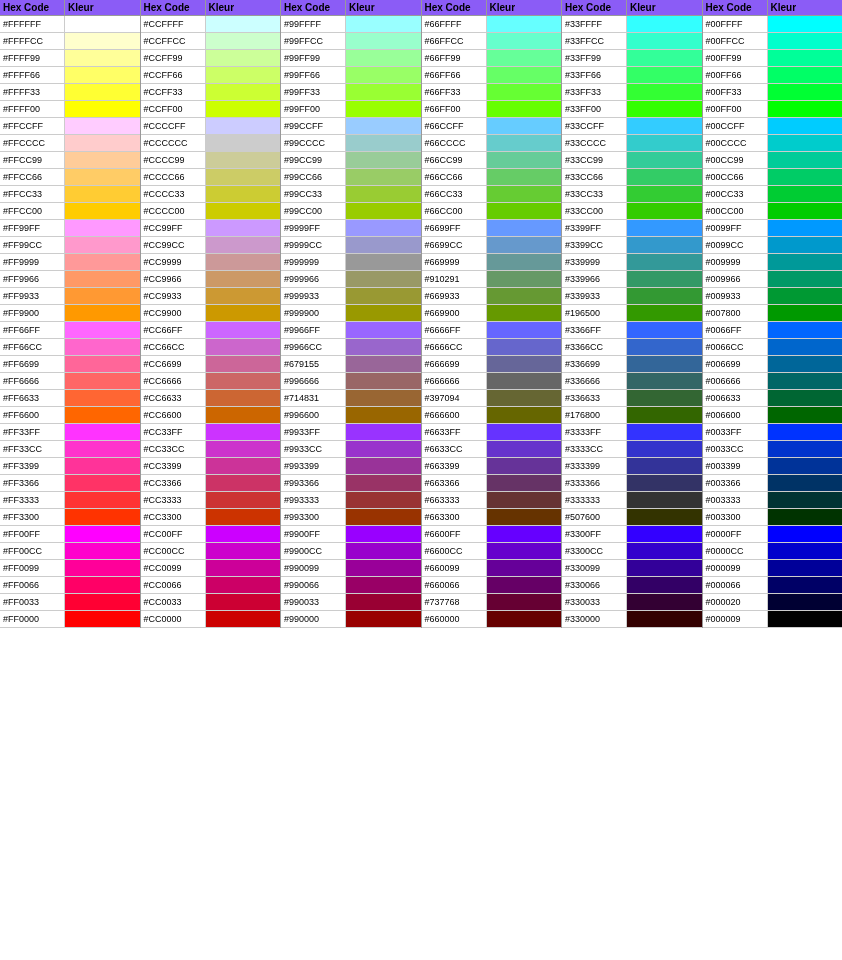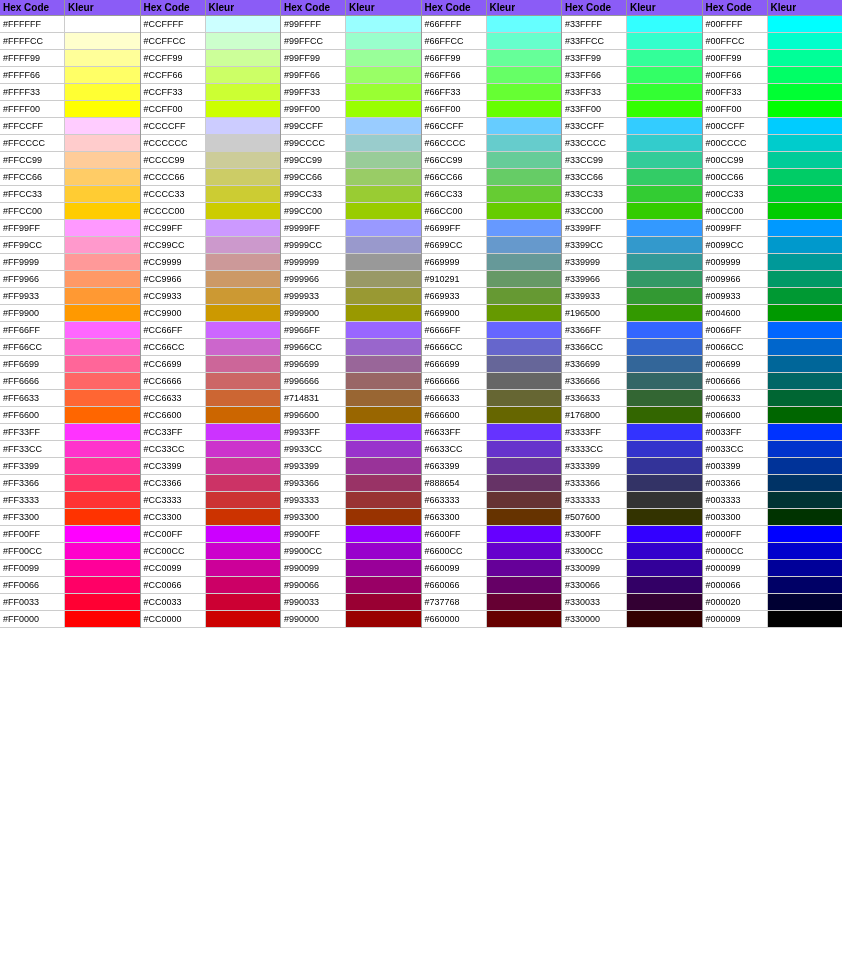--- a/index.html
+++ b/index.html
@@ -397,21 +397,21 @@
       </div>
       <div class="color-row">
         <div class="hex-code">#9966FF</div>
         <div class="color-swatch" style="background-color: rgb(153, 102, 255);"></div>
       </div>
       <div class="color-row">
         <div class="hex-code">#9966CC</div>
         <div class="color-swatch" style="background-color: rgb(153, 102, 204);"></div>
       </div>
       <div class="color-row">
-        <div class="hex-code">#996699</div>
+        <div class="hex-code">#679155</div>
         <div class="color-swatch" style="background-color: rgb(153, 102, 153);"></div>
       </div>
       <div class="color-row">
         <div class="hex-code">#996666</div>
         <div class="color-swatch" style="background-color: rgb(153, 102, 102);"></div>
       </div>
       <div class="color-row">
         <div class="hex-code">#714831</div>
         <div class="color-swatch" style="background-color: rgb(153, 102, 51);"></div>
       </div>
@@ -555,41 +555,41 @@
       </div>
       <div class="color-row">
         <div class="hex-code">#666699</div>
         <div class="color-swatch" style="background-color: rgb(102, 102, 153);"></div>
       </div>
       <div class="color-row">
         <div class="hex-code">#666666</div>
         <div class="color-swatch" style="background-color: rgb(102, 102, 102);"></div>
       </div>
       <div class="color-row">
-        <div class="hex-code">#666633</div>
+        <div class="hex-code">#397094</div>
         <div class="color-swatch" style="background-color: rgb(102, 102, 51);"></div>
       </div>
       <div class="color-row">
         <div class="hex-code">#666600</div>
         <div class="color-swatch" style="background-color: rgb(102, 102, 0);"></div>
       </div>
       <div class="color-row">
         <div class="hex-code">#6633FF</div>
         <div class="color-swatch" style="background-color: rgb(102, 51, 255);"></div>
       </div>
       <div class="color-row">
         <div class="hex-code">#6633CC</div>
         <div class="color-swatch" style="background-color: rgb(102, 51, 204);"></div>
       </div>
       <div class="color-row">
         <div class="hex-code">#663399</div>
         <div class="color-swatch" style="background-color: rgb(102, 51, 153);"></div>
       </div>
       <div class="color-row">
-        <div class="hex-code">#888654</div>
+        <div class="hex-code">#663366</div>
         <div class="color-swatch" style="background-color: rgb(102, 51, 102);"></div>
       </div>
       <div class="color-row">
         <div class="hex-code">#663333</div>
         <div class="color-swatch" style="background-color: rgb(102, 51, 51);"></div>
       </div>
       <div class="color-row">
         <div class="hex-code">#663300</div>
         <div class="color-swatch" style="background-color: rgb(102, 51, 0);"></div>
       </div>
@@ -835,21 +835,21 @@
       </div>
       <div class="color-row">
         <div class="hex-code">#009966</div>
         <div class="color-swatch" style="background-color: rgb(0, 153, 102);"></div>
       </div>
       <div class="color-row">
         <div class="hex-code">#009933</div>
         <div class="color-swatch" style="background-color: rgb(0, 153, 51);"></div>
       </div>
       <div class="color-row">
-        <div class="hex-code">#004600</div>
+        <div class="hex-code">#007800</div>
         <div class="color-swatch" style="background-color: rgb(0, 153, 0);"></div>
       </div>
       <div class="color-row">
         <div class="hex-code">#0066FF</div>
         <div class="color-swatch" style="background-color: rgb(0, 102, 255);"></div>
       </div>
       <div class="color-row">
         <div class="hex-code">#0066CC</div>
         <div class="color-swatch" style="background-color: rgb(0, 102, 204);"></div>
       </div>

